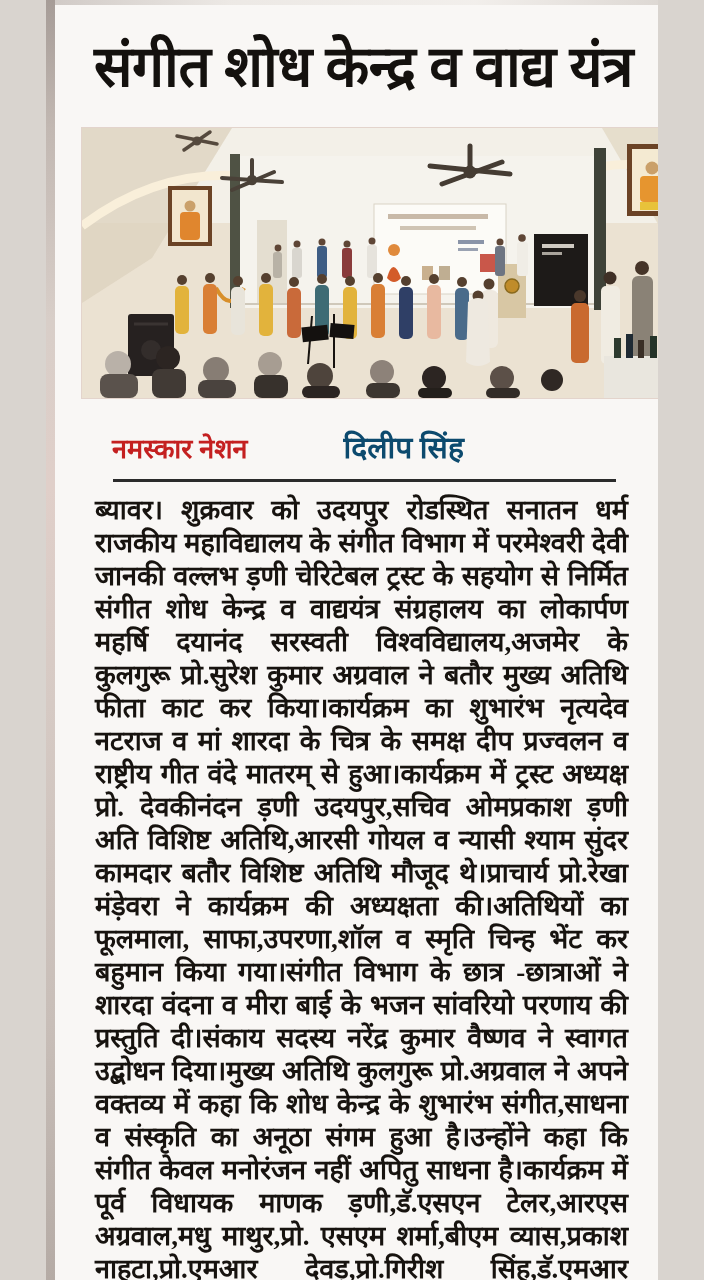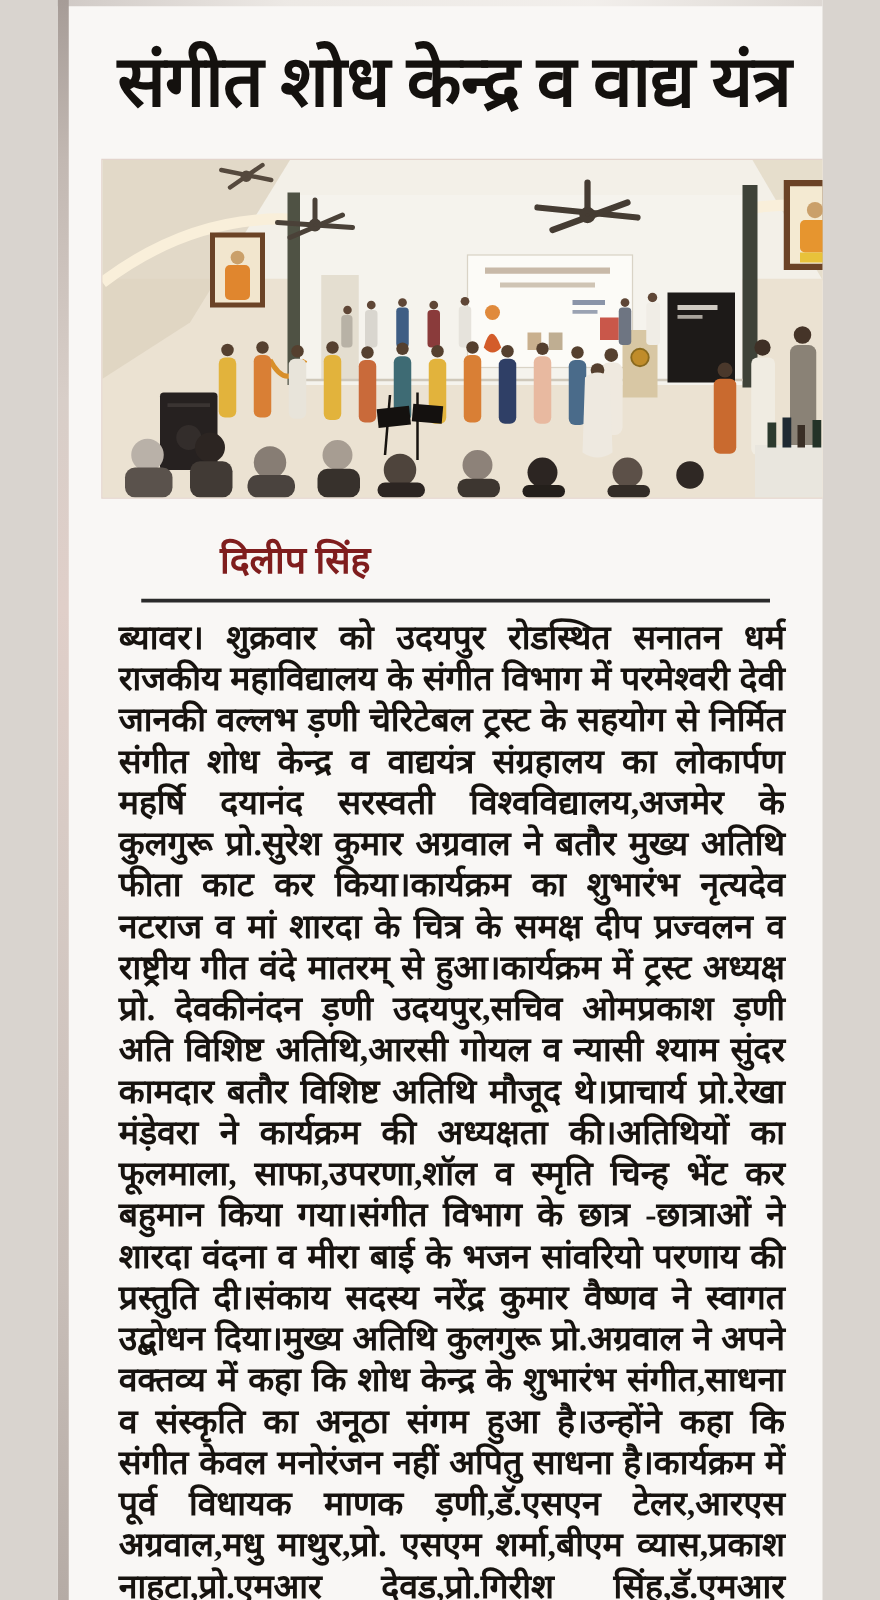--- a/index.html
+++ b/index.html
@@ -36,21 +36,21 @@
     box-shadow:0 0 0 1px #e3d4cc;
   }
   .byline-row{
     display:flex;align-items:baseline;
     margin:28px 0 0 46px;
   }
   .agency{
     color:#c42020;font-weight:bold;font-size:27px;letter-spacing:0;
   }
   .reporter{
-    color:#7f1d1d;font-weight:bold;font-size:30px;margin-left:64px;
+    color:#0c4a6e;font-weight:bold;font-size:30px;margin-left:96px;
   }
   .rule{
     height:0;border-top:3px solid #2b2b2b;
     margin:12px 42px 0 47px;
   }
   .article{
     margin:12px 30px 0 29px;
     font-size:27px;
     line-height:33px;
     font-weight:bold;
@@ -295,19 +295,20 @@
       </g>
 
       <g>
         <circle cx="396" cy="168" r="5.5" fill="#55402f"></circle>
         <path d="M386,174 q10,-8 20,0 l2,60 q-12,8 -24,0 Z" fill="#eee9e0"></path>
       </g>
     </svg>
   </div>
 
   <div class="byline-row">
+    <span class="agency">नमस्कार नेशन</span>
     <span class="reporter">दिलीप सिंह</span>
   </div>
 
   <div class="rule"></div>
 
   <div class="article">ब्यावर। शुक्रवार को उदयपुर रोडस्थित सनातन धर्म राजकीय महाविद्यालय के संगीत विभाग में परमेश्वरी देवी जानकी वल्लभ ड़णी चेरिटेबल ट्रस्ट के सहयोग से निर्मित संगीत शोध केन्द्र व वाद्ययंत्र संग्रहालय का लोकार्पण महर्षि दयानंद सरस्वती विश्वविद्यालय,अजमेर के कुलगुरू प्रो.सुरेश कुमार अग्रवाल ने बतौर मुख्य अतिथि फीता काट कर किया।कार्यक्रम का शुभारंभ नृत्यदेव नटराज व मां शारदा के चित्र के समक्ष दीप प्रज्वलन व राष्ट्रीय गीत वंदे मातरम् से हुआ।कार्यक्रम में ट्रस्ट अध्यक्ष प्रो. देवकीनंदन ड़णी उदयपुर,सचिव ओमप्रकाश ड़णी अति विशिष्ट अतिथि,आरसी गोयल व न्यासी श्याम सुंदर कामदार बतौर विशिष्ट अतिथि मौजूद थे।प्राचार्य प्रो.रेखा मंड़ेवरा ने कार्यक्रम की अध्यक्षता की।अतिथियों का फूलमाला, साफा,उपरणा,शॉल व स्मृति चिन्ह भेंट कर बहुमान किया गया।संगीत विभाग के छात्र -छात्राओं ने शारदा वंदना व मीरा बाई के भजन सांवरियो परणाय की प्रस्तुति दी।संकाय सदस्य नरेंद्र कुमार वैष्णव ने स्वागत उद्बोधन दिया।मुख्य अतिथि कुलगुरू प्रो.अग्रवाल ने अपने वक्तव्य में कहा कि शोध केन्द्र के शुभारंभ संगीत,साधना व संस्कृति का अनूठा संगम हुआ है।उन्होंने कहा कि संगीत केवल मनोरंजन नहीं अपितु साधना है।कार्यक्रम में पूर्व विधायक माणक ड़णी,डॅ.एसएन टेलर,आरएस अग्रवाल,मधु माथुर,प्रो. एसएम शर्मा,बीएम व्यास,प्रकाश नाहटा,प्रो.एमआर देवड़,प्रो.गिरीश सिंह,डॅ.एमआर सिंघारिया,डॅ.सीमा शर्मा, डॅ.एनके साद,अंकुर गोयल व श्रवण गर्ग समेत छात्र-छात्राएं मौजूद थे।संगीत विभागाध्यक्ष डॅ.दुष्यंत त्रिपाठी ने आभार व्यक्त किया।कार्यक्रम का समापन राष्ट्रगान से हुआ।मंच संचालन डॅ.हरीश कुमार व श्वेता स्वामी ने किया।</div>
 </div>
 
 </body></html>

